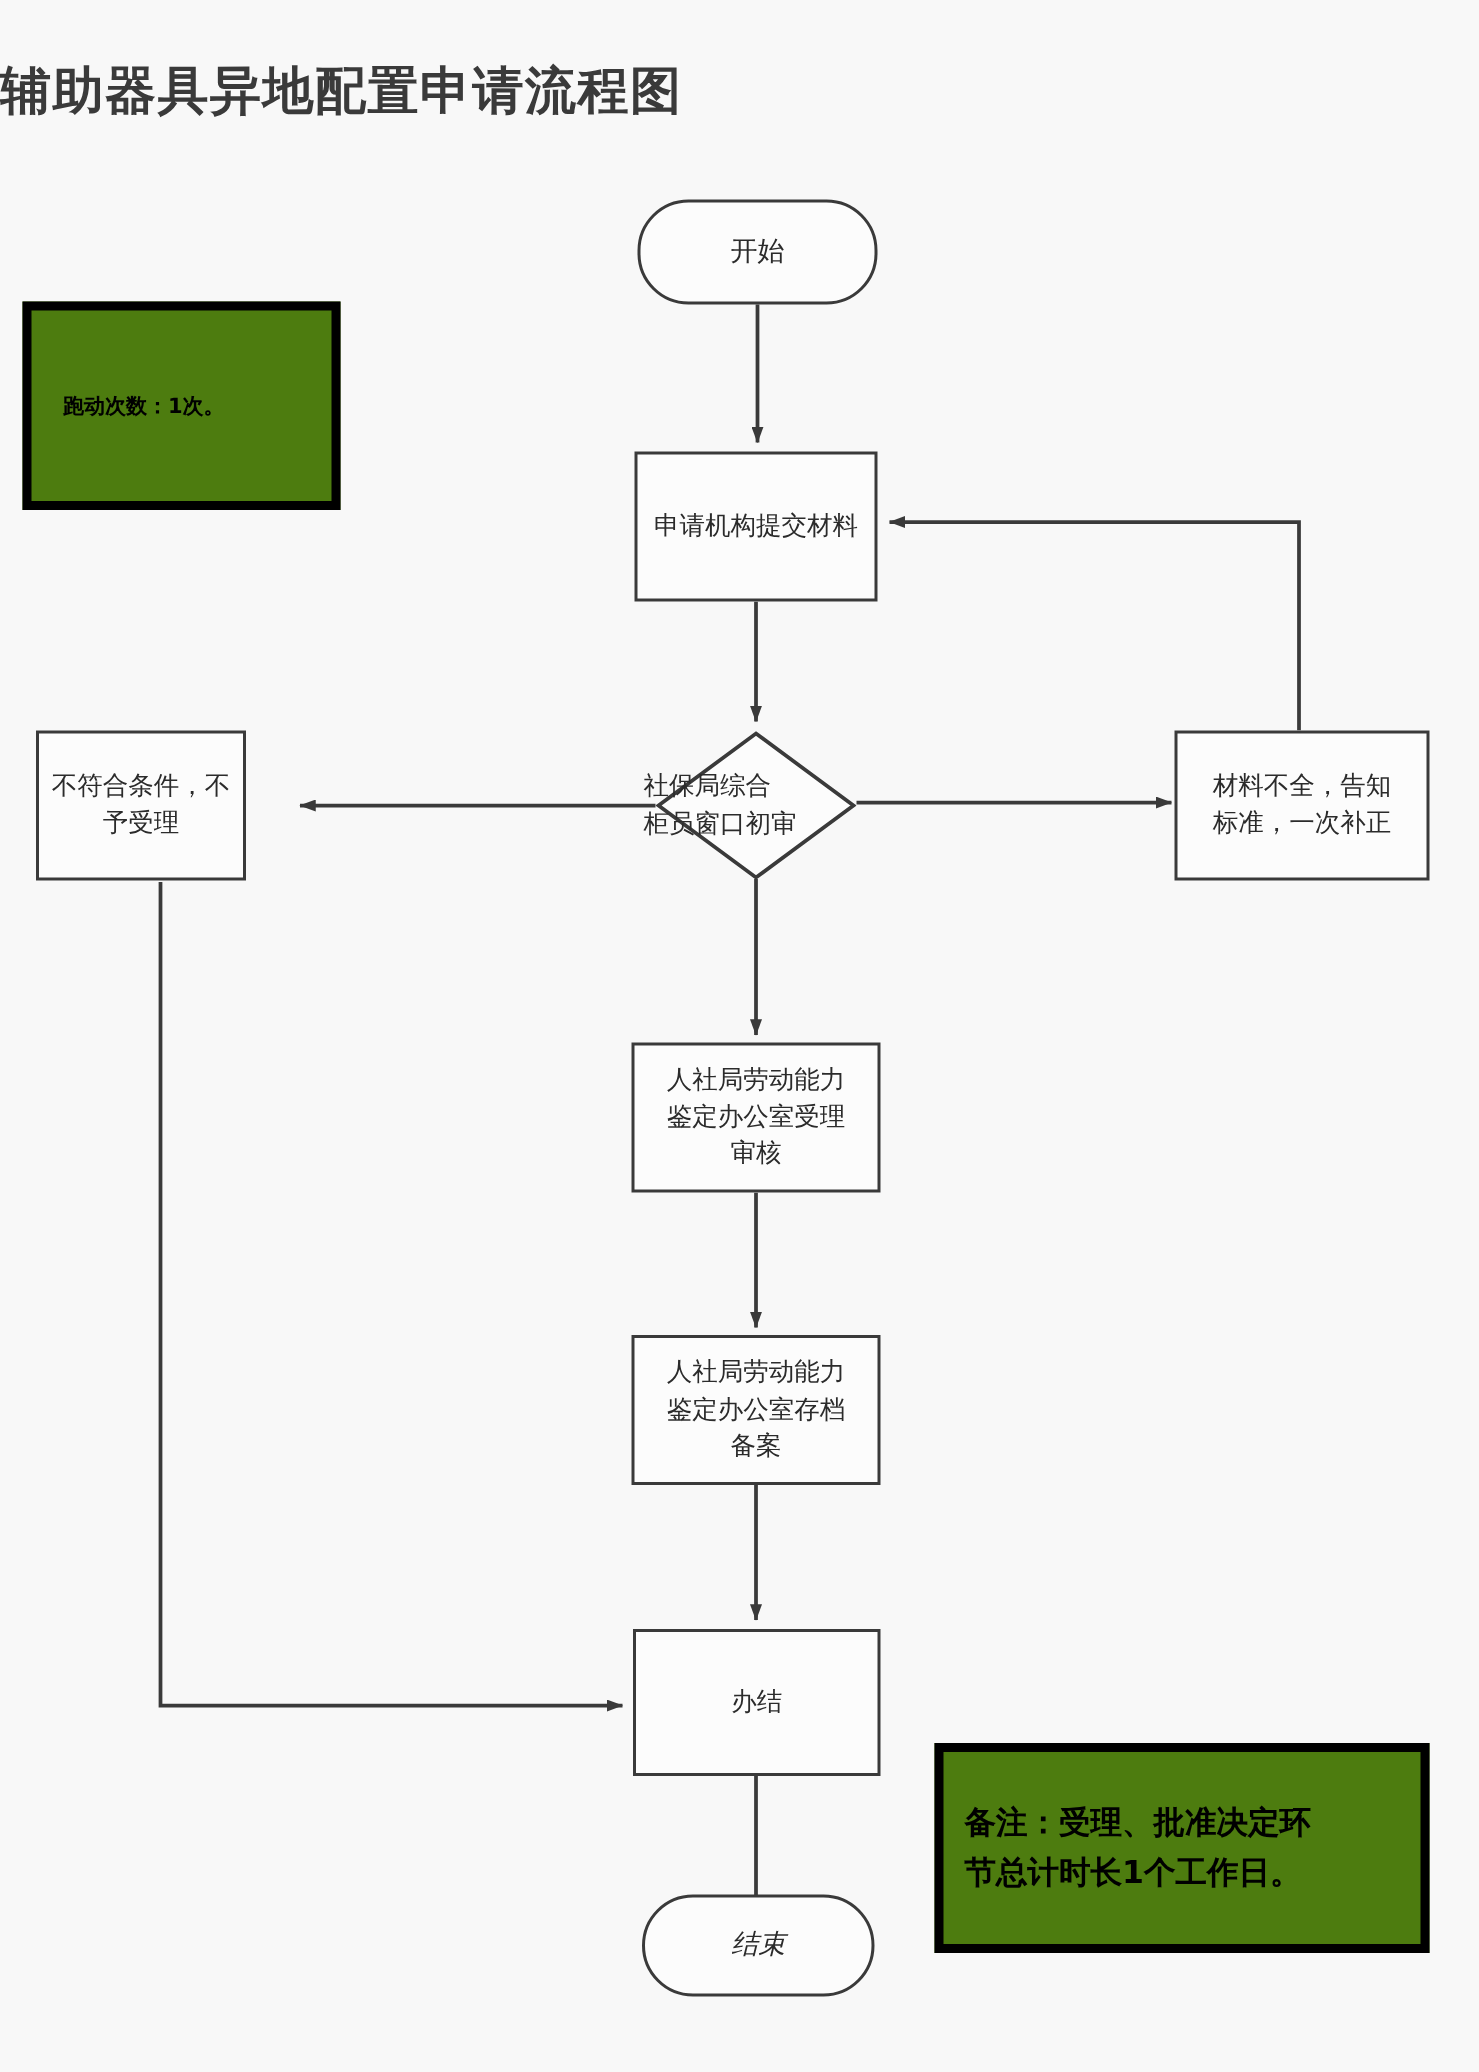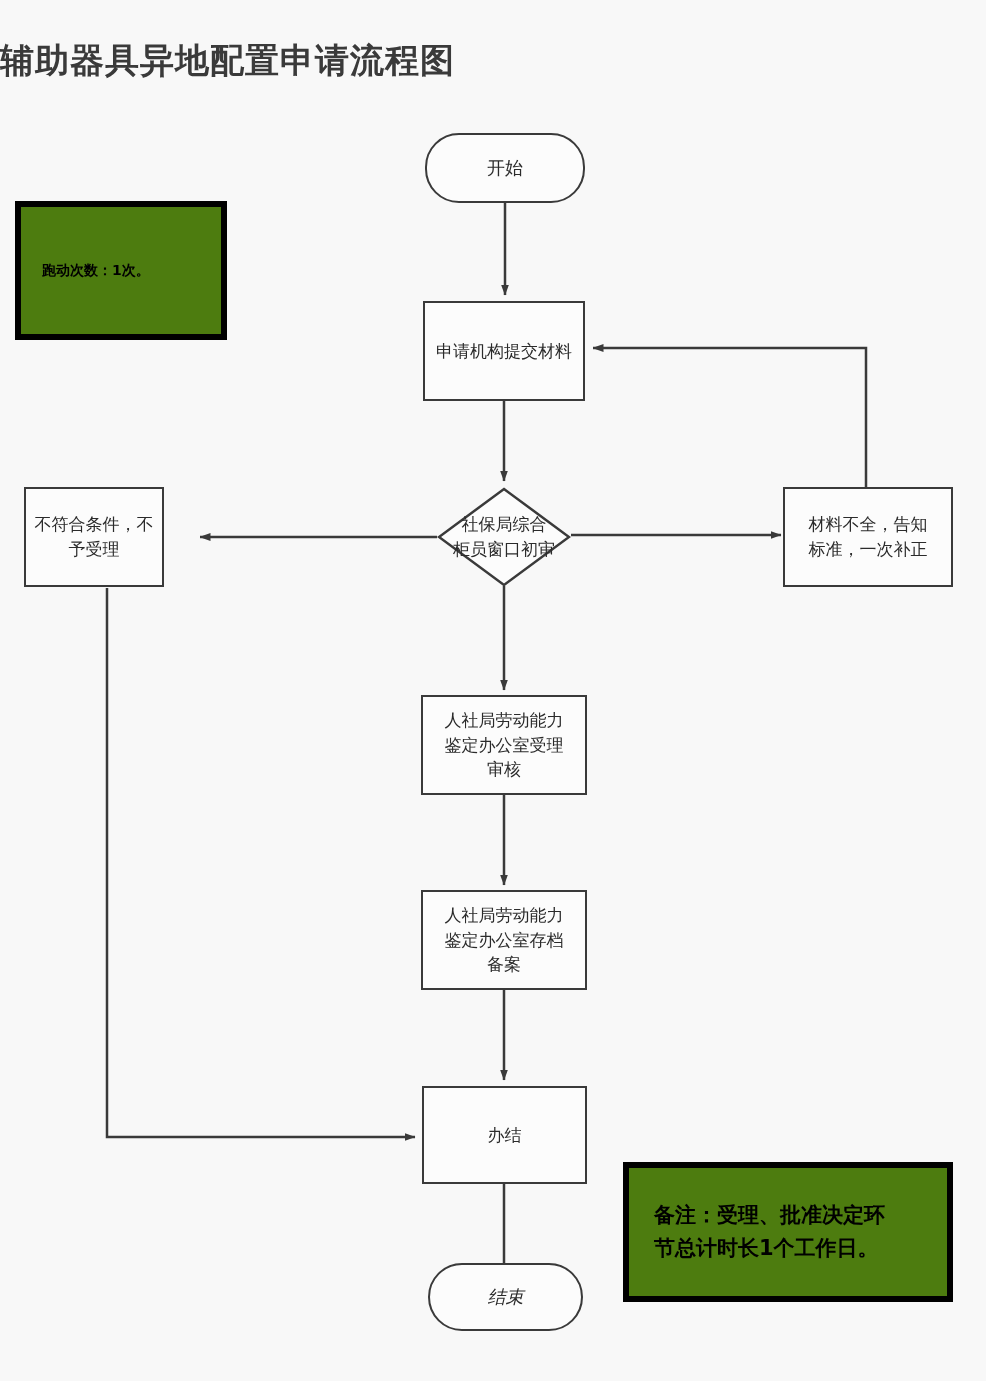--- a/index.html
+++ b/index.html
@@ -77,21 +77,21 @@
     left: 0;
     top: 0;
     display: block;
   }
   .decision-wrap .dia-label {
     position: absolute;
     left: 50%;
     top: 50%;
     transform: translate(-50%, -50%);
     width: 150px;
-    text-align: center;
+    text-align: left;
     font-size: 17px;
     line-height: 1.45;
     color: #2b2b2b;
     white-space: pre-line;
     z-index: 3;
   }
   
   .annot {
     position: absolute;
     background: #4d7c0f;
@@ -115,21 +115,21 @@
     font-size: 14px;
     padding-left: 21px;
   }
   #note-remark {
     left: 623px;
     top: 1162px;
     width: 330px;
     height: 140px;
     font-size: 21px;
     line-height: 1.55;
-    padding-left: 25px;
+    padding-left: 14px;
   }
 </style>
 </head>
 <body>
 
 <div id="canvas">
 
   <div class="chart-title">辅助器具异地配置申请流程图</div>
 
   <svg id="wires" viewBox="0 0 986 1381" width="986" height="1381">

